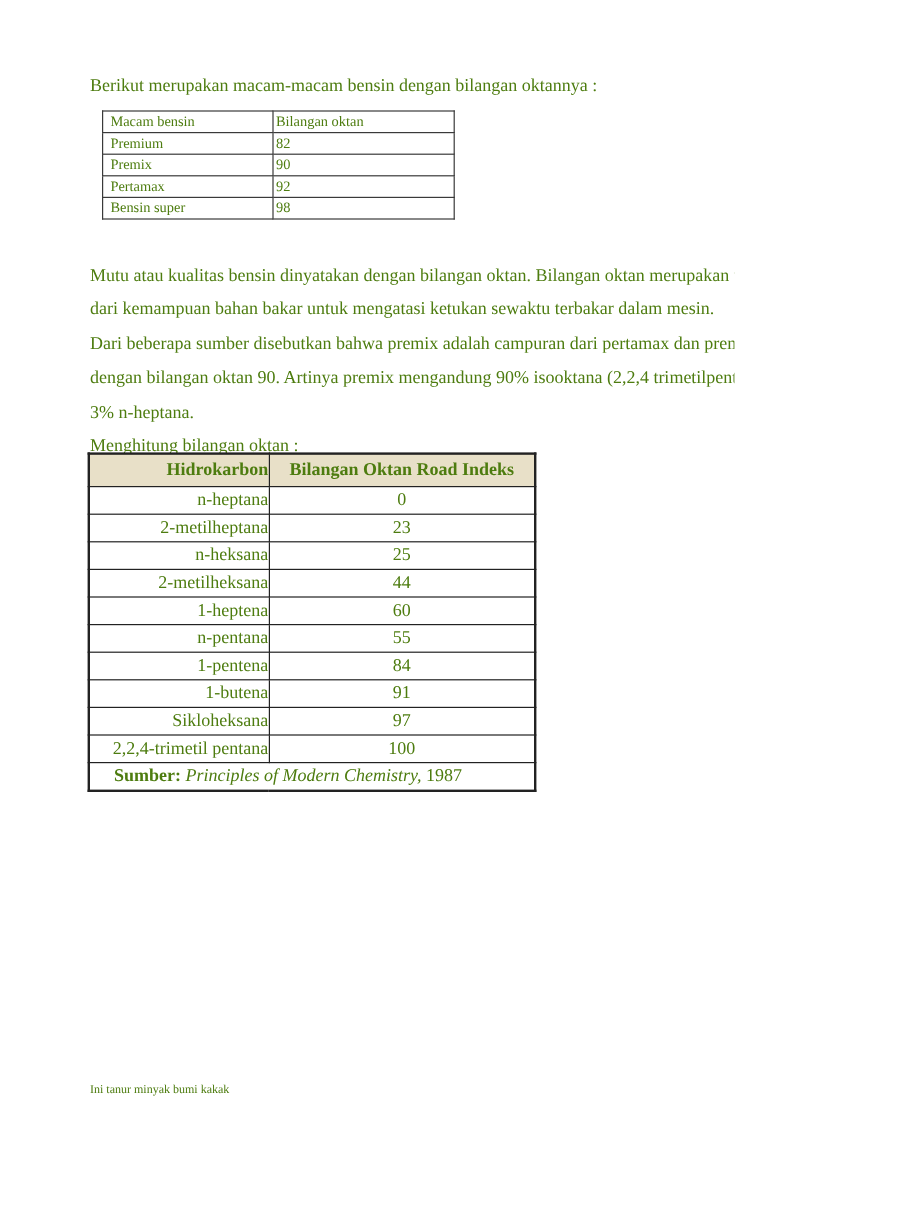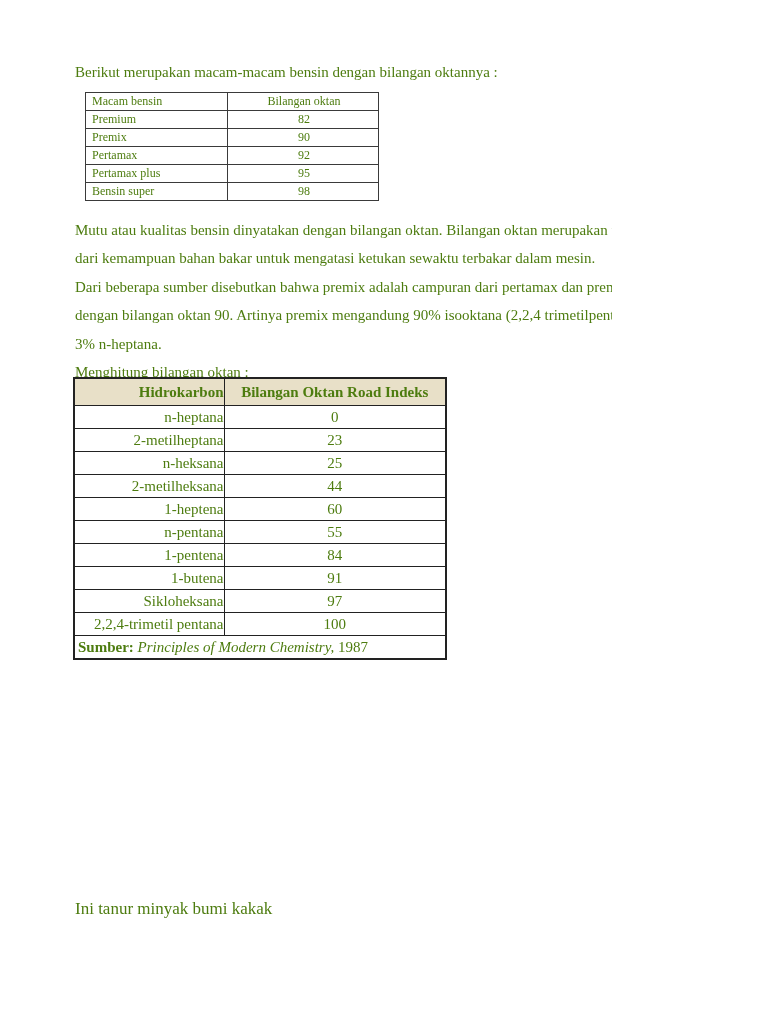--- a/index.html
+++ b/index.html
@@ -17,21 +17,21 @@
   
   table.t1 {
     position:absolute; left:85px; top:92px; width:293px;
     border-collapse:collapse; table-layout:fixed;
   }
   .t1 th, .t1 td {
     border:1px solid #3a3a3a; font-size:12px; font-weight:normal;
     height:18px; line-height:17px; text-align:left; overflow:hidden;
   }
   .t1 .c0 { width:142px; padding-left:6px; }
-  .t1 .c1 { width:151px; padding-left:2px;text-align:center; }
+  .t1 .c1 { width:151px; padding-left:2px; }
   
   .body-text {
     position:absolute; left:75px; top:216px; width:645px;
     font-size:15px; line-height:28.4px; white-space:pre-line;
   }
   
   table.t2 {
     position:absolute; left:73px; top:377px; width:372px;
     border-collapse:collapse; table-layout:fixed;
     border:2px solid #222222;
@@ -39,27 +39,27 @@
   .t2 th {
     border:1px solid #222222; font-size:15px; font-weight:bold;
     height:27px; line-height:18px;
   }
   .t2 td {
     border:1px solid #222222; font-size:15px;
     height:23px; line-height:16px;
   }
   .t2 .c0 { width:150px; text-align:right; padding-left:8px; }
   .t2 .c1 { width:222px; text-align:center; }
-  .t2 td.src { text-align:left; padding-left:3px; height:24px; }
+  .t2 td.src { text-align:left; padding-left:20px; height:24px; }
   .t2 .src-label { font-weight:bold; }
   .t2 .src-title { font-style:italic; }
   
   .closing {
     position:absolute; left:75px; top:899px;
-    font-size:17px; line-height:20px;
+    font-size:10px; line-height:20px;
   }
 </style>
 </head>
 <body>
 
 <div class="page">
 
   <div class="intro">Berikut merupakan macam-macam bensin dengan bilangan oktannya :</div>
 
   <table class="t1">
@@ -74,24 +74,20 @@
           <td class="c0">Premium</td>
           <td class="c1">82</td>
         </tr>
         <tr>
           <td class="c0">Premix</td>
           <td class="c1">90</td>
         </tr>
         <tr>
           <td class="c0">Pertamax</td>
           <td class="c1">92</td>
-        </tr>
-        <tr>
-          <td class="c0">Pertamax plus</td>
-          <td class="c1">95</td>
         </tr>
         <tr>
           <td class="c0">Bensin super</td>
           <td class="c1">98</td>
         </tr>
       </tbody>
   </table>
 
   <div class="body-text">Mutu atau kualitas bensin dinyatakan dengan bilangan oktan. Bilangan oktan merupakan ukuran
 dari kemampuan bahan bakar untuk mengatasi ketukan sewaktu terbakar dalam mesin.

